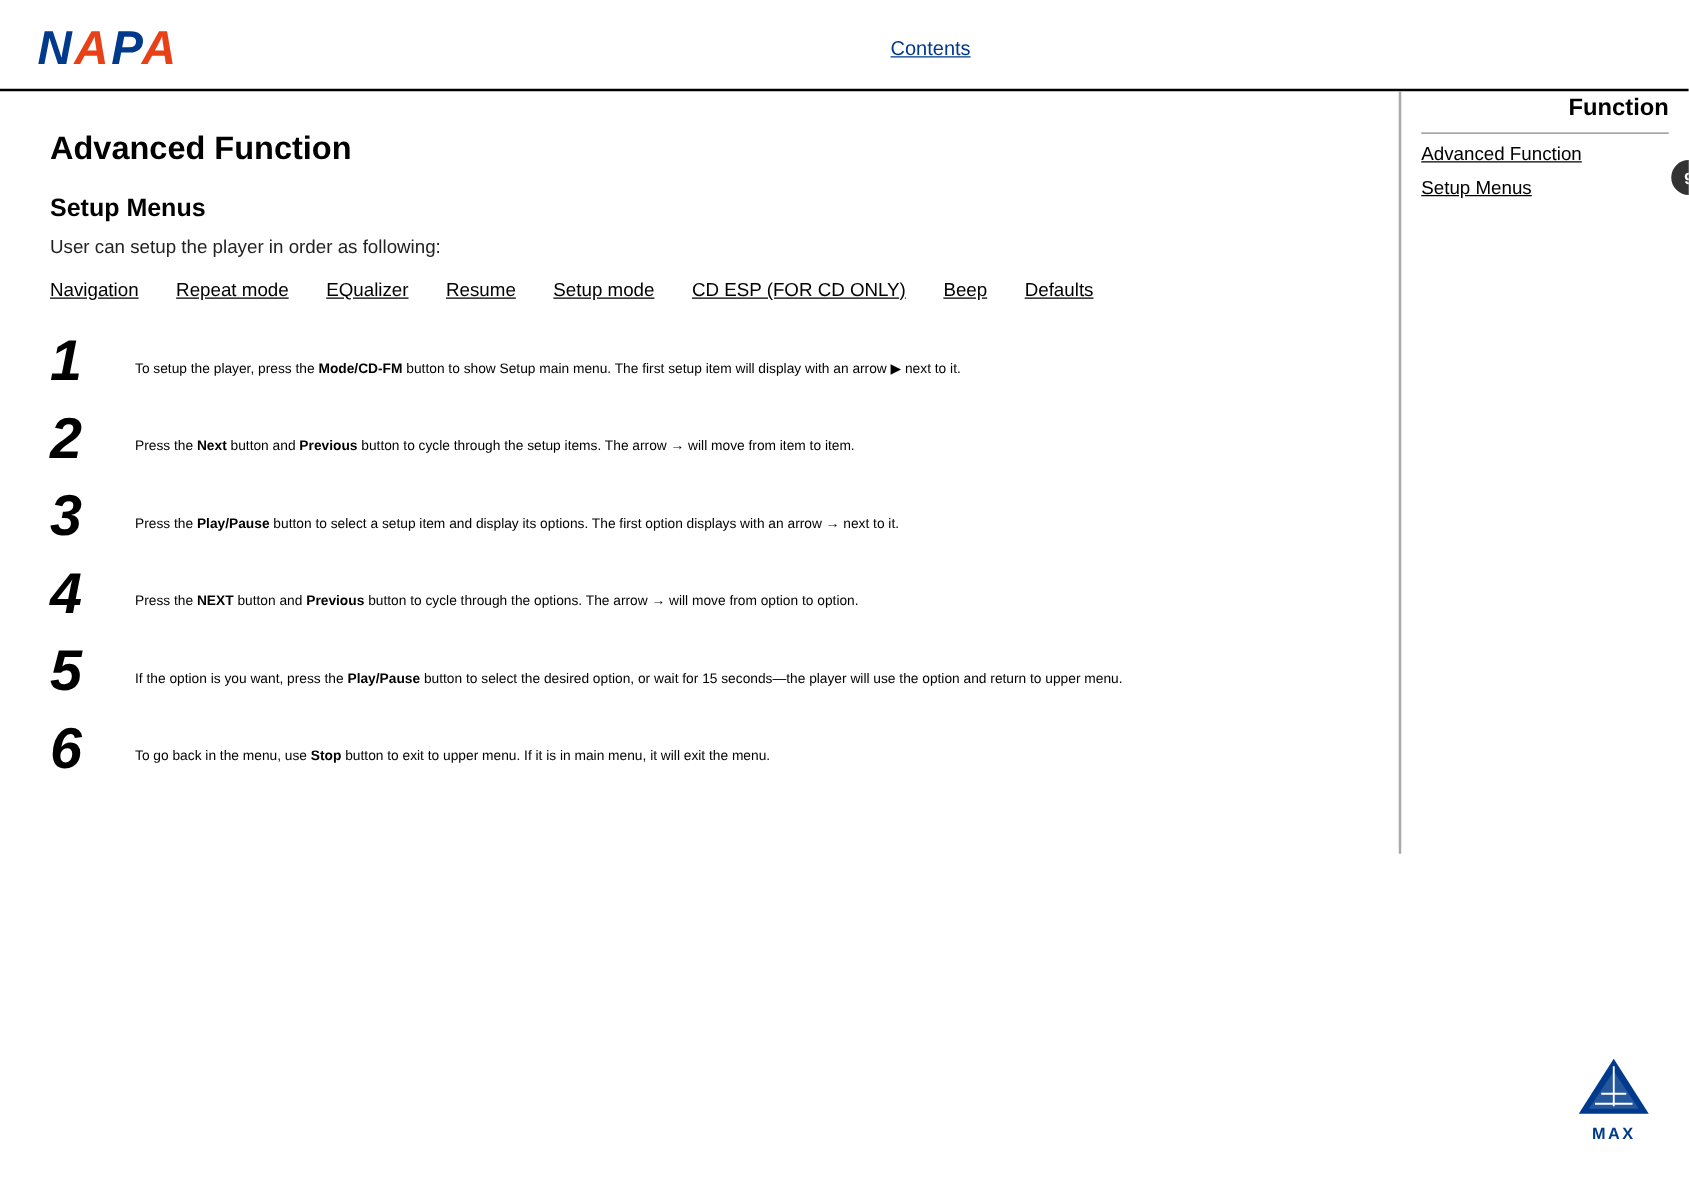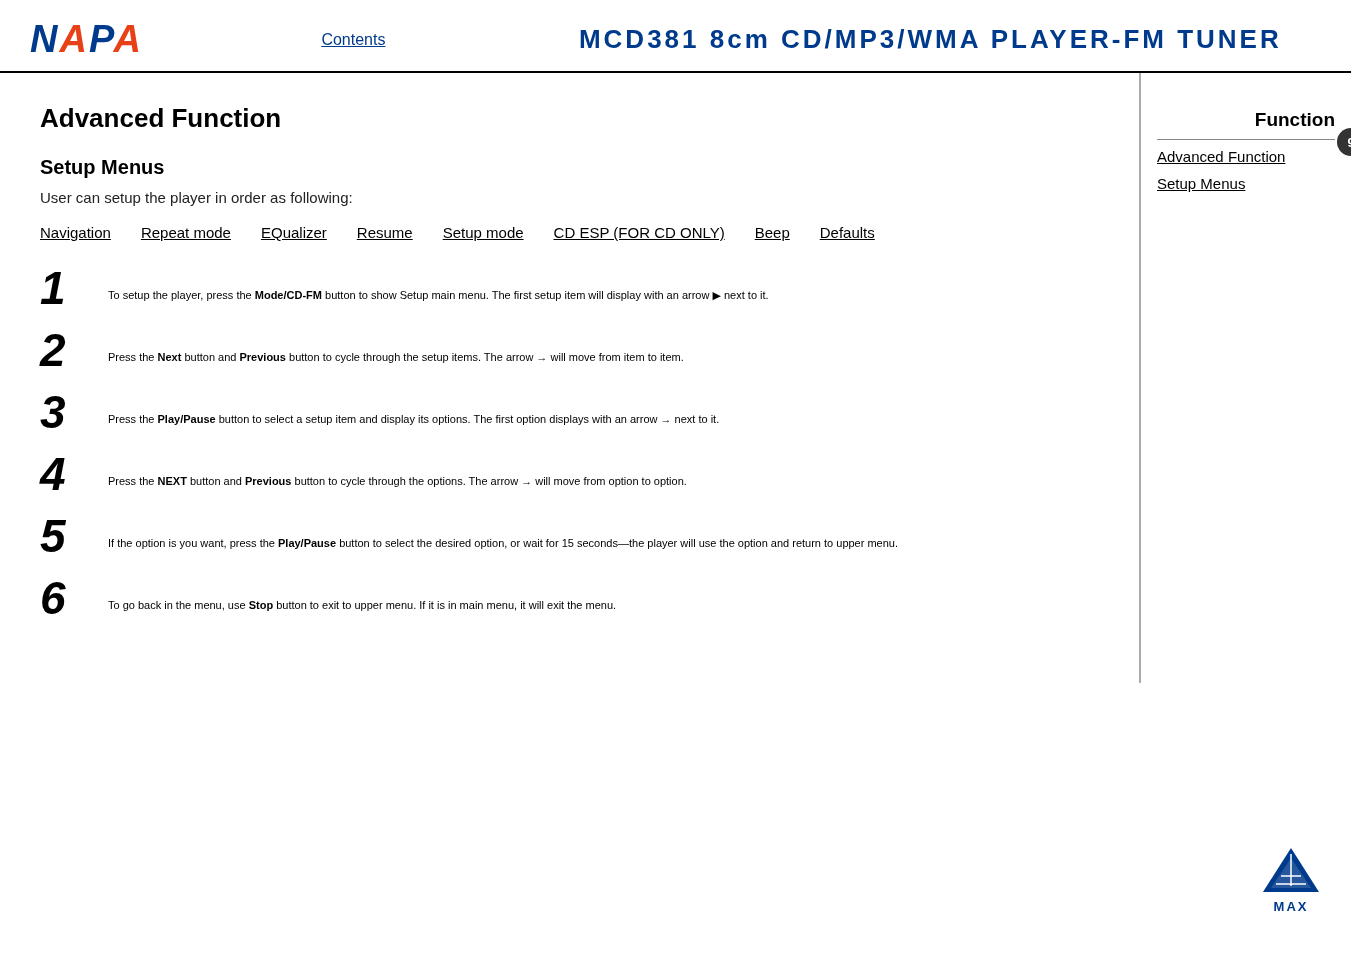--- a/index.html
+++ b/index.html
@@ -127,23 +127,23 @@
       line-height: 1.6;
       padding-top: 4px;
       margin-top: 12px;
     }
     .step-text b {
       font-weight: 700;
     }
 
     
     .sidebar {
-      width: 210px;
+      width: 230px;
       flex-shrink: 0;
-      padding: 36px 16px;
+      padding: 3px 16px;
       position: relative;
     }
     .sidebar-function-title {
       font-size: 19px;
       font-weight: 900;
       text-align: right;
       margin-bottom: 8px;
       padding-bottom: 8px;
       border-bottom: 1.5px solid #888;
     }
@@ -195,21 +195,20 @@
 
 <div class="header">
   <div class="logo-area">
     <div class="logo-text">
       <span class="n">N</span><span class="a1">A</span><span class="p">P</span><span class="a2">A</span>
     </div>
   </div>
   <div class="header-center">
     <a class="header-contents-link">Contents</a>
   </div>
-  <div class="header-title">MCD381  8cm  CD/MP3/WMA  PLAYER-FM  TUNER</div>
 </div>
 
 <div class="main-layout">
 
   <div class="content-area">
 
     <div class="page-title">Advanced Function</div>
     <div class="section-title">Setup Menus</div>
     <div class="intro-text">User can setup the player in order as following:</div>
 

